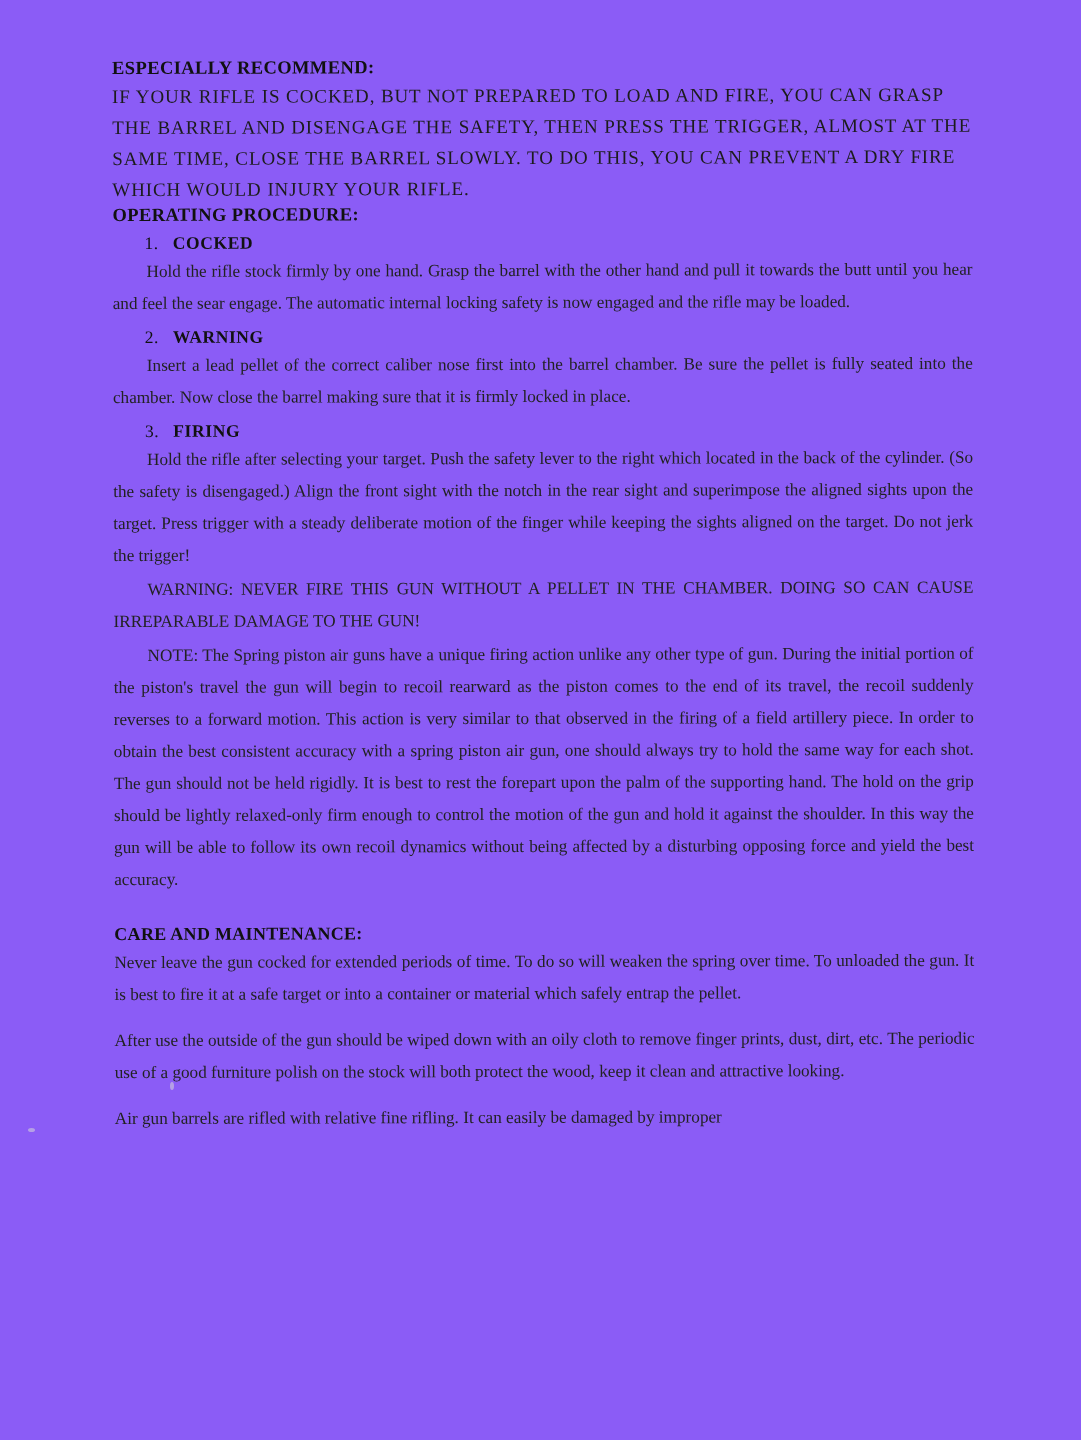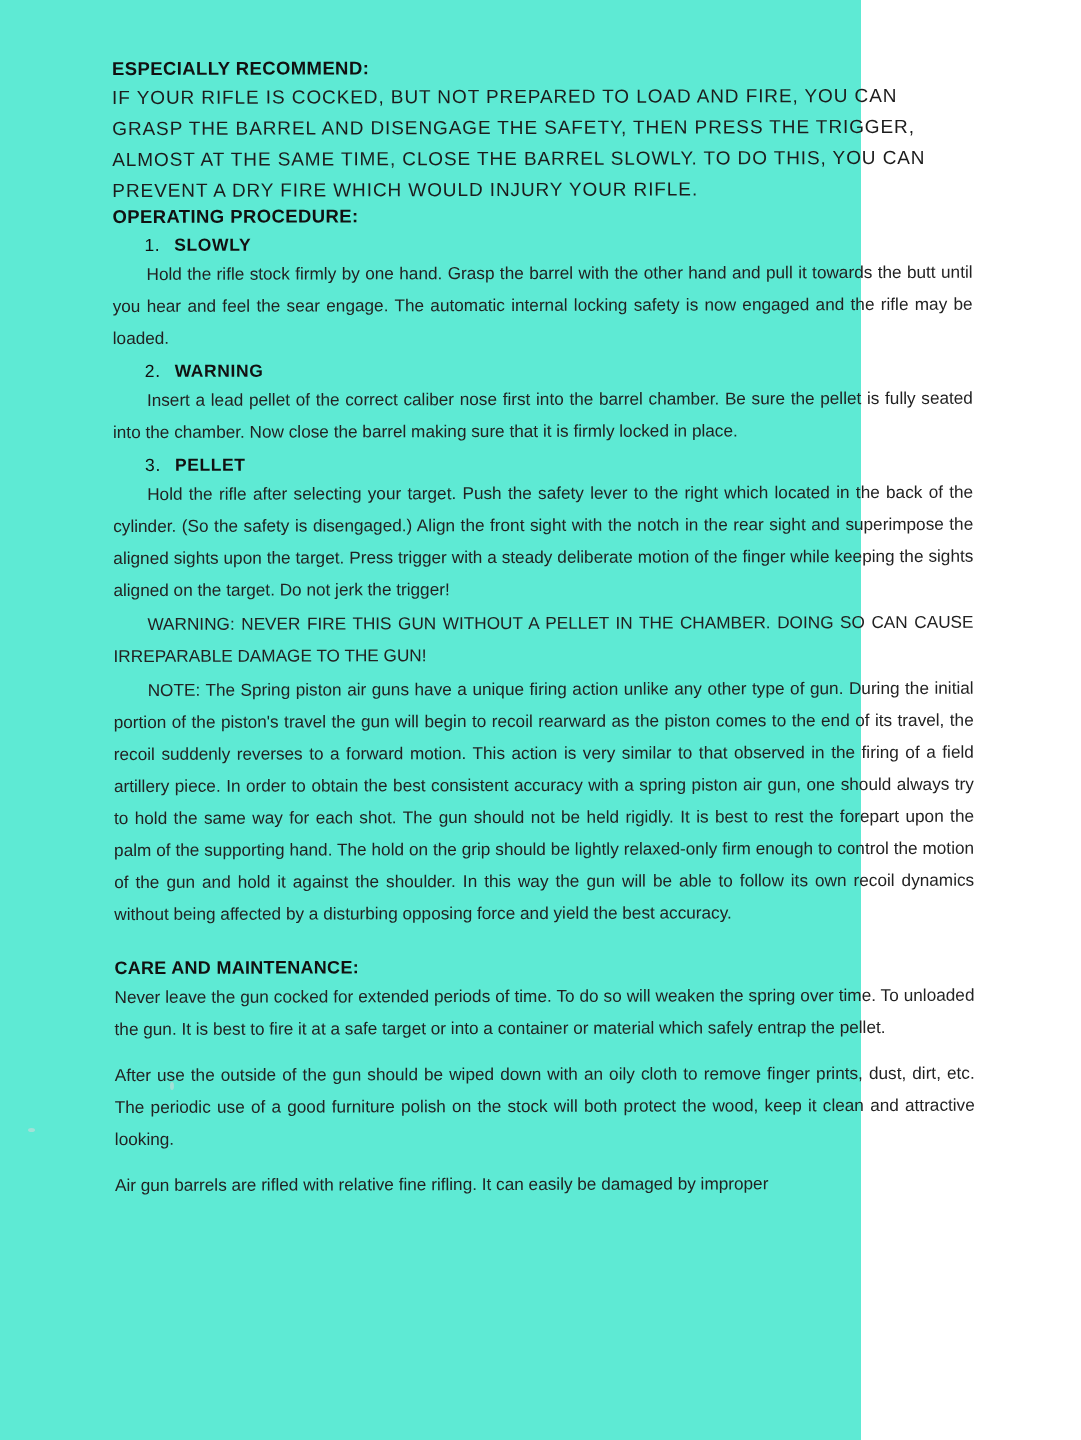--- a/index.html
+++ b/index.html
@@ -11,23 +11,24 @@
     width: 1081px;
     height: 1440px;
     font-family: "Liberation Sans", sans-serif;
     color: #1a1a1a;
     position: relative;
     overflow: hidden;
   }
   .page {
     position: absolute;
     left: 0; top: 0;
-    width: 861px;
+    width: 1081px;
     height: 1440px;
-    background: #5eead4;
+    background: #8b5cf6;
+    font-family: Liberation Serif, serif;
   }
   .content {
     position: absolute;
     left: 112px;
     top: 58px;
     width: 860px;
   }
   .heading {
     font-weight: bold;
     font-size: 18.5px;
@@ -92,31 +93,31 @@
   <div class="smudge" style="left:28px; top:1128px; width:7px; height:4px;"></div>
 
   <div class="content">
 
     <div class="heading">ESPECIALLY RECOMMEND:</div>
     <p class="caps-para">IF YOUR RIFLE IS COCKED, BUT NOT PREPARED TO LOAD AND FIRE, YOU CAN GRASP THE BARREL AND DISENGAGE THE SAFETY, THEN PRESS THE TRIGGER, ALMOST AT THE SAME TIME, CLOSE THE BARREL SLOWLY. TO DO THIS, YOU CAN PREVENT A DRY FIRE WHICH WOULD INJURY YOUR RIFLE.</p>
 
     <div class="heading">OPERATING PROCEDURE:</div>
 
     <div class="sub-num">
-      <span class="num">1.</span><span>SLOWLY</span>
+      <span class="num">1.</span><span>COCKED</span>
     </div>
     <p class="para indent">Hold the rifle stock firmly by one hand. Grasp the barrel with the other hand and pull it towards the butt until you hear and feel the sear engage. The automatic internal locking safety is now engaged and the rifle may be loaded.</p>
 
     <div class="sub-num">
       <span class="num">2.</span><span>WARNING</span>
     </div>
     <p class="para indent">Insert a lead pellet of the correct caliber nose first into the barrel chamber. Be sure the pellet is fully seated into the chamber. Now close the barrel making sure that it is firmly locked in place.</p>
 
     <div class="sub-num">
-      <span class="num">3.</span><span>PELLET</span>
+      <span class="num">3.</span><span>FIRING</span>
     </div>
     <p class="para indent">Hold the rifle after selecting your target. Push the safety lever to the right which located in the back of the cylinder. (So the safety is disengaged.) Align the front sight with the notch in the rear sight and superimpose the aligned sights upon the target. Press trigger with a steady deliberate motion of the finger while keeping the sights aligned on the target. Do not jerk the trigger!</p>
 
     <p class="para indent">WARNING: NEVER FIRE THIS GUN WITHOUT A PELLET IN THE CHAMBER. DOING SO CAN CAUSE IRREPARABLE DAMAGE TO THE GUN!</p>
 
     <p class="para indent">NOTE: The Spring piston air guns have a unique firing action unlike any other type of gun. During the initial portion of the piston's travel the gun will begin to recoil rearward as the piston comes to the end of its travel, the recoil suddenly reverses to a forward motion. This action is very similar to that observed in the firing of a field artillery piece. In order to obtain the best consistent accuracy with a spring piston air gun, one should always try to hold the same way for each shot. The gun should not be held rigidly. It is best to rest the forepart upon the palm of the supporting hand. The hold on the grip should be lightly relaxed-only firm enough to control the motion of the gun and hold it against the shoulder. In this way the gun will be able to follow its own recoil dynamics without being affected by a disturbing opposing force and yield the best accuracy.</p>
 
     <div class="spacer-md"></div>
 
     <div class="section-title">CARE AND MAINTENANCE:</div>

